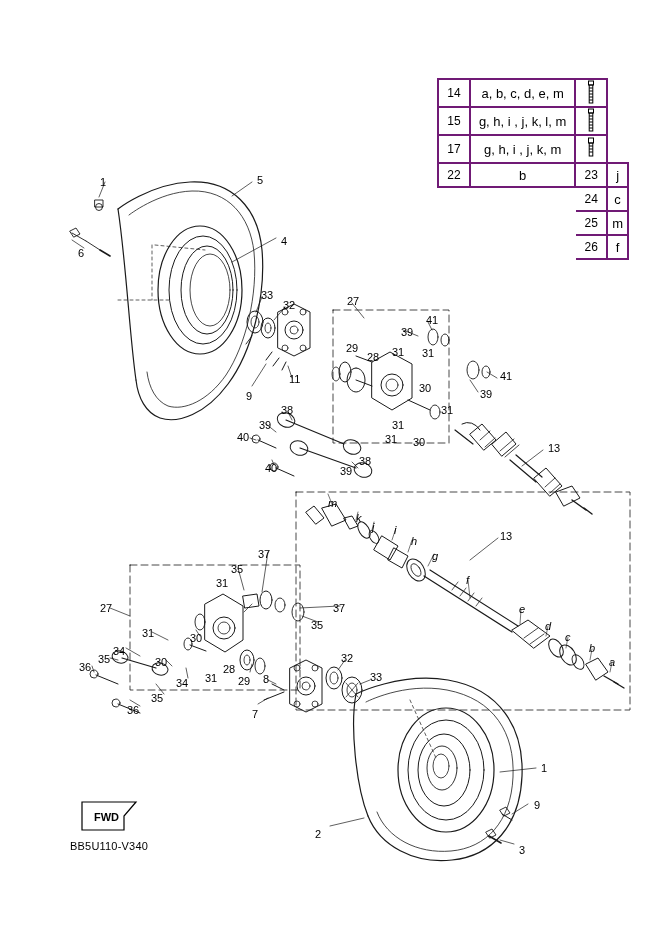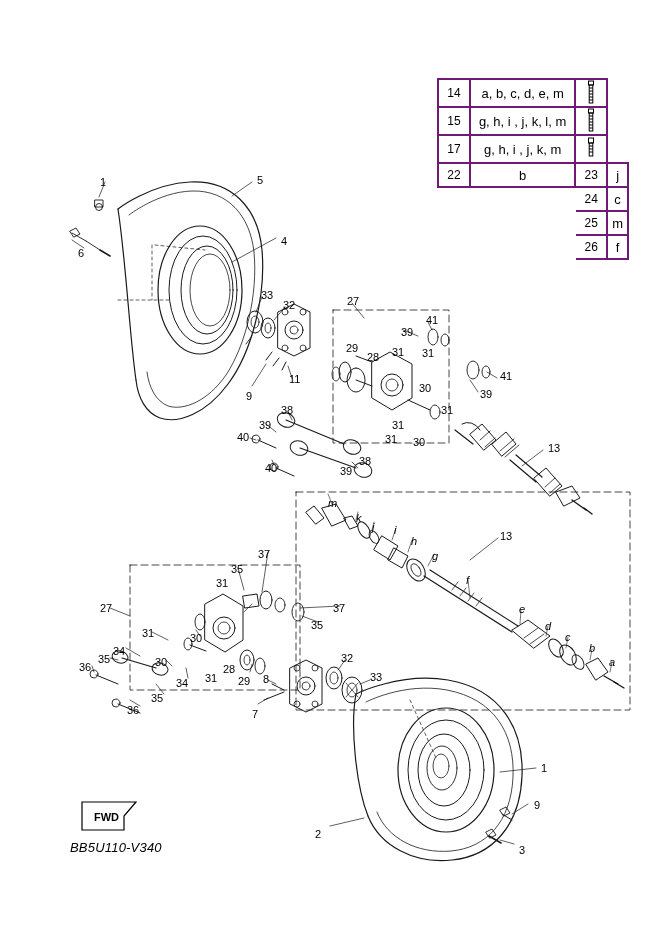--- a/index.html
+++ b/index.html
@@ -74,23 +74,22 @@
     position: absolute;
     left: 78px;
     top: 798px;
     width: 62px;
     height: 36px;
   }
   #diagram-code {
     position: absolute;
     left: 70px;
     top: 840px;
-    font-size: 13px;
+    font-size: 11px;
     letter-spacing: 0.2px;
-    font-style: italic;
   }
 </style>
 </head>
 <body>
 
 <div id="stage">
 
   <svg id="art" viewBox="0 0 662 936">
     <g fill="none" stroke="#1a1a1a" stroke-width="1" stroke-linecap="round" stroke-linejoin="round">
 

